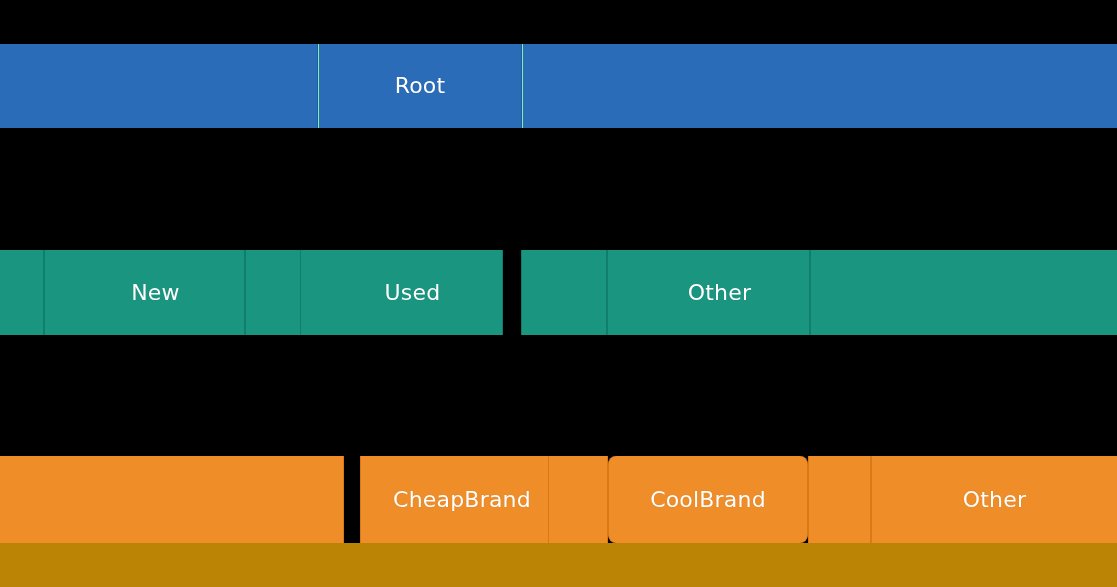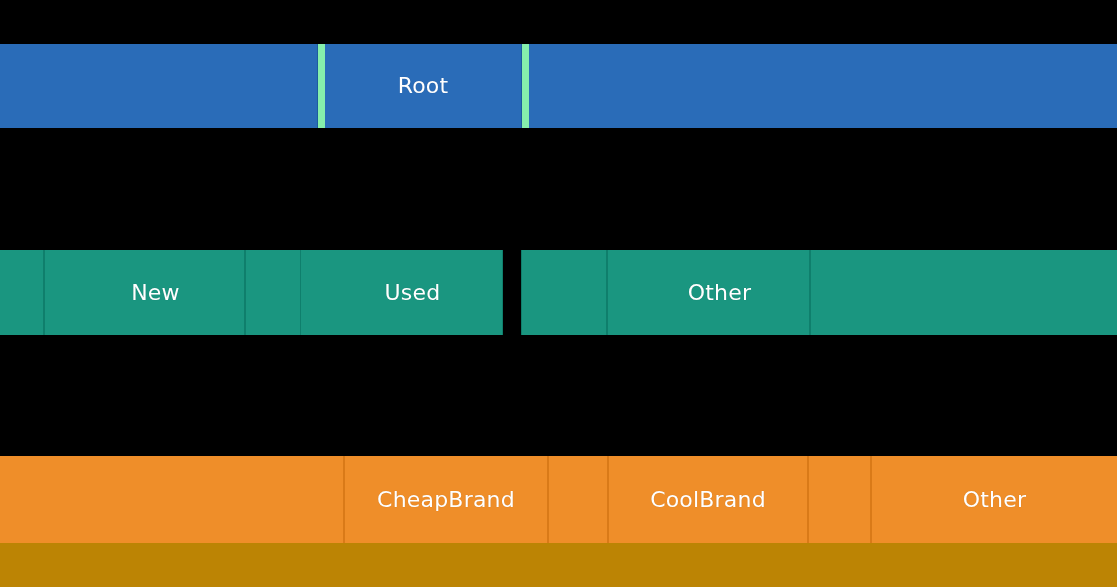--- a/index.html
+++ b/index.html
@@ -35,21 +35,21 @@
     font-size: 22px;
     line-height: 1;
     letter-spacing: 0.2px;
     white-space: nowrap;
   }
   .node-label {
     pointer-events: none;
     text-shadow: 0 0 1px rgba(0,0,0,0.18);
   }
   
-  .level-root  .node { background: #2a6cb8; border-left: 7px solid #86efac; border-right: 1px solid #1d5b9e; }
+  .level-root  .node { background: #2a6cb8; border-left: 1px solid #86efac; border-right: 1px solid #1d5b9e; }
   .level-two   .node { background: #1a9680; border-left: 1px solid #0f7f6c; border-right: 1px solid #0f7f6c; padding-left: 22px; }
   .level-three .node { background: #ef8e29; border-left: 1px solid #d97a18; border-right: 1px solid #d97a18; }
   .level-four  .node { background: #bc8404; border-left: 1px solid #a87303; border-right: 1px solid #a87303; }
 
   .level-root  .node:first-child,
   .level-two   .node:first-child,
   .level-three .node:first-child,
   .level-four  .node:first-child { border-left: none; }
   .level-root  .node:last-child,
   .level-two   .node:last-child,
@@ -94,27 +94,27 @@
     </div>
     <div class="node" style="left:810px;width:307px;">
       <span class="node-label"></span>
     </div>
   </div>
 
   <div class="level level-three" style="top:456px;height:87px;">
     <div class="node" style="left:0px;width:344px;">
       <span class="node-label"></span>
     </div>
-    <div class="node" style="left:344px;width:204px;">
+    <div class="node" style="left:360px;width:204px;">
       <span class="node-label">CheapBrand</span>
     </div>
     <div class="node" style="left:548px;width:60px;">
       <span class="node-label"></span>
     </div>
-    <div class="node" style="left:608px;width:200px;">
+    <div class="node" style="left:608px;width:200px;border-radius:8px;">
       <span class="node-label">CoolBrand</span>
     </div>
     <div class="node" style="left:808px;width:63px;">
       <span class="node-label"></span>
     </div>
     <div class="node" style="left:871px;width:246px;">
       <span class="node-label">Other</span>
     </div>
   </div>
 

